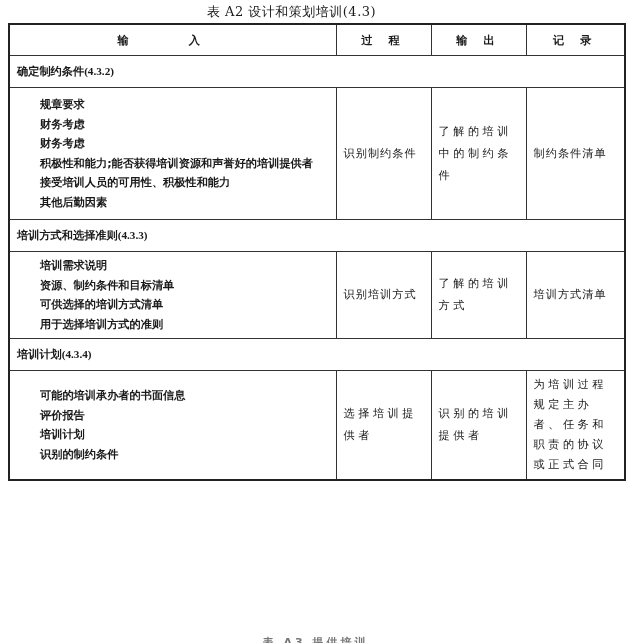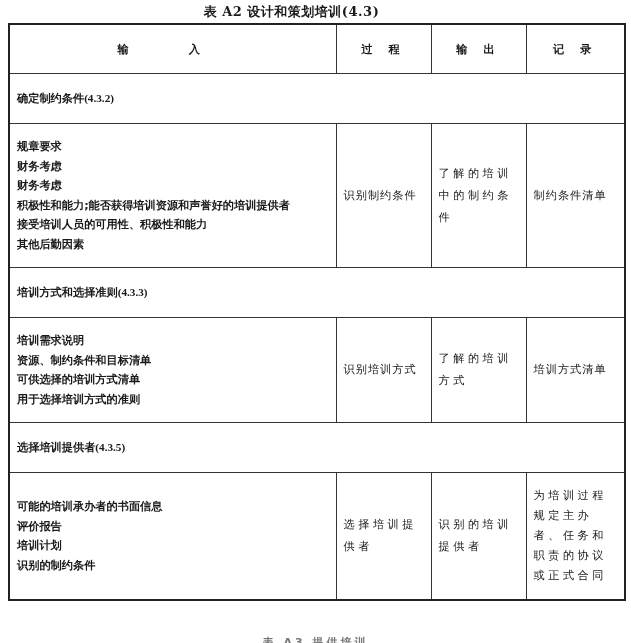--- a/index.html
+++ b/index.html
@@ -2,38 +2,38 @@
 <html><head>
 <meta charset="utf-8">
 <style>
   html, body { margin: 0; padding: 0; background: #ffffff; }
   body {
     width: 631px; height: 643px; overflow: hidden; position: relative;
     font-family: "DejaVu Sans", sans-serif; color: #1a1a1a;
   }
   .title {
     position: absolute; top: 3px; left: 0; width: 583px; text-align: center;
-    font-family: "DejaVu Serif", serif; font-weight: bold; font-size: 13px; letter-spacing: 0.5px;
+    font-family: "DejaVu Serif", serif; font-weight: normal; font-size: 13px; letter-spacing: 0.5px;
   }
   table.main {
     position: absolute; top: 23px; left: 8px; width: 616px;
     border-collapse: collapse; table-layout: fixed;
     font-size: 11.2px;
   }
   table.main td, table.main th {
     border: 1px solid #333;
-    padding: 13px 7px;
+    padding: 4px 7px;
     vertical-align: middle;
   }
   table.main { border: 2px solid #222; }
   th { font-weight: bold; height: 22px; letter-spacing: 6px; text-align: center; }
   th.input-h { letter-spacing: 28px; }
   td.section { height: 23px; font-weight: bold; font-family: Liberation Serif, serif; }
   td.inputs { font-weight: bold; line-height: 19.5px; }
-  td.inputs .line { display: block; white-space: nowrap; }
+  td.inputs .line { display: block; white-space: nowrap; margin-left: 23px; }
   td.cell { font-weight: normal; line-height: 22px; letter-spacing: 1px; }
   td.spaced { letter-spacing: 3.5px; }
   .caption-cut {
     position: absolute; top: 633px; left: 0; width: 631px; text-align: center;
     font-size: 11px; font-weight: bold; color: #777; letter-spacing: 3px;
     height: 10px; overflow: hidden; line-height: 20px;
   }
 </style>
 </head>
 <body>
@@ -82,24 +82,24 @@
         <span class="line">培训需求说明</span>
         <span class="line">资源、制约条件和目标清单</span>
         <span class="line">可供选择的培训方式清单</span>
         <span class="line">用于选择培训方式的准则</span>
       </td>
       <td class="cell">识别培训方式</td>
       <td class="cell spaced">了解的培训方式</td>
       <td class="cell">培训方式清单</td>
     </tr>
 
+    <tr>
+      <td class="section" colspan="4">培训计划(4.3.4)</td>
+    </tr>
 
-    <tr>
-      <td class="section" colspan="4">选择培训提供者(4.3.5)</td>
-    </tr>
     <tr style="height:82px">
       <td class="inputs">
         <span class="line">可能的培训承办者的书面信息</span>
         <span class="line">评价报告</span>
         <span class="line">培训计划</span>
         <span class="line">识别的制约条件</span>
       </td>
       <td class="cell spaced">选择培训提供者</td>
       <td class="cell spaced">识别的培训提供者</td>
       <td class="cell spaced" style="line-height:20px">为培训过程规定主办者、任务和职责的协议或正式合同</td>

